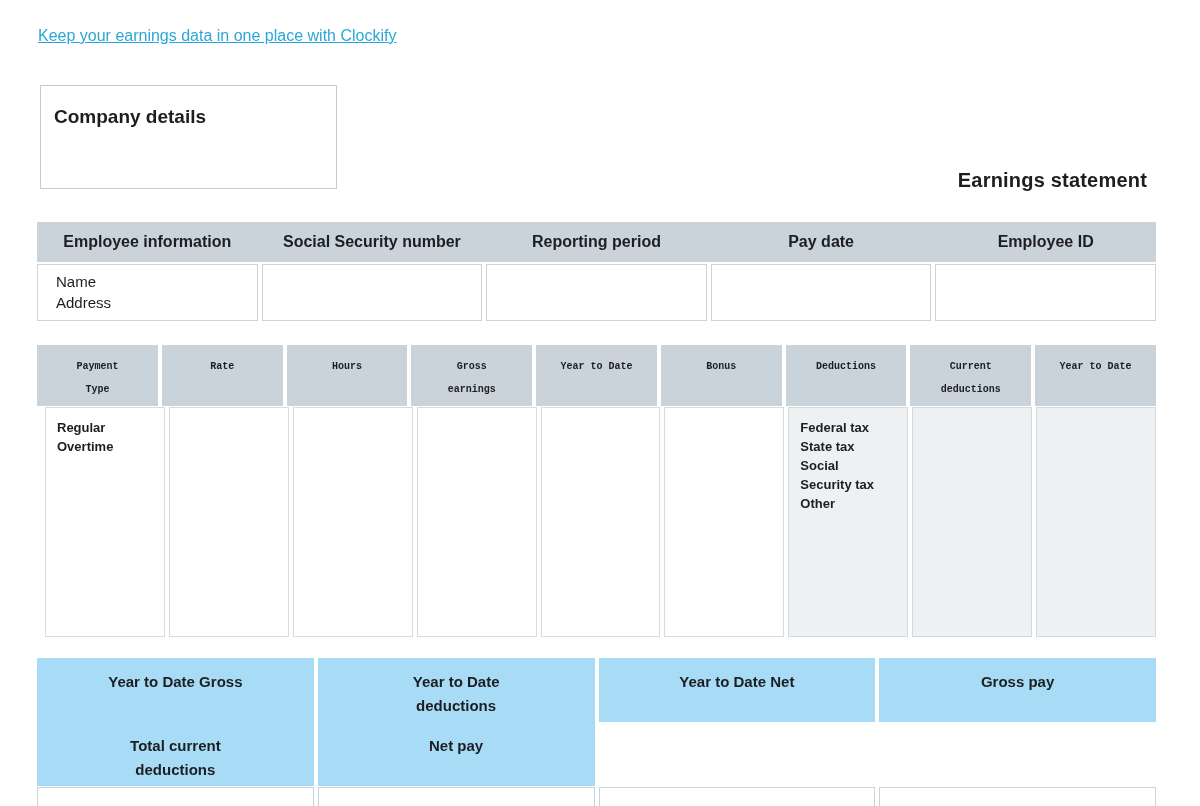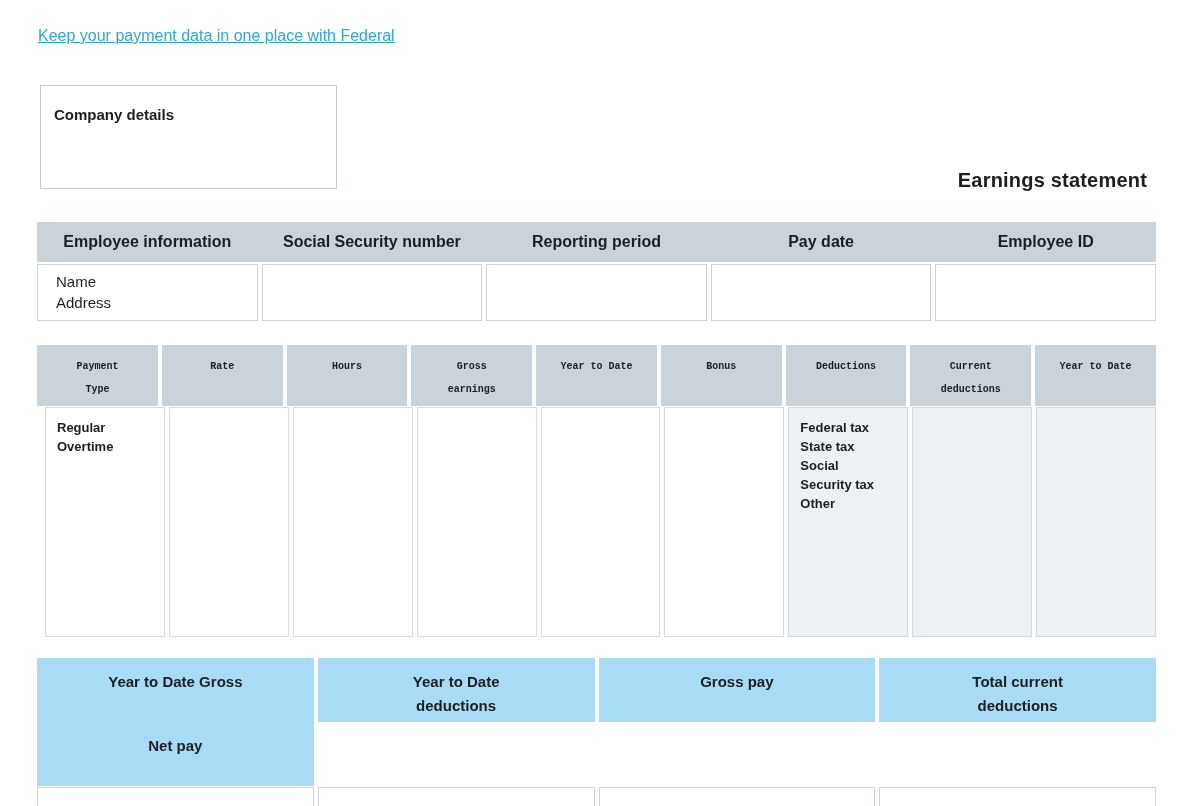--- a/index.html
+++ b/index.html
@@ -33,21 +33,21 @@
     left: 40px;
     top: 85px;
     width: 297px;
     height: 104px;
     border: 1px solid #c7cbcf;
     background: #ffffff;
   }
   .company-box .label {
     display: block;
     padding: 20px 0 0 13px;
-    font-size: 15px;
+    font-size: 19px;
     font-weight: 700;
   }
 
   
   .doc-title {
     position: absolute;
     top: 169px;
     right: 53px;
     font-size: 20px;
     font-weight: 700;
@@ -125,21 +125,21 @@
     padding-top: 12px;
   }
   .t3 .body-row { margin-top: 1px; }
   .t3 .val-cell { height: 57px; }
 </style>
 </head>
 <body>
 
 <div class="page">
 
-  <a class="top-link" href="#">Keep your payment data in one place with Federal</a>
+  <a class="top-link" href="#">Keep your earnings data in one place with Clockify</a>
 
   <div class="company-box">
     <span class="label">Company details</span>
   </div>
 
   <div class="doc-title">Earnings statement</div>
 
   <div class="tbl t1">
     <div class="grid cols-5 hdr-row">
       <div class="hdr-cell">Employee information</div>
@@ -188,20 +188,21 @@
       <div class="val-cell tinted"></div>
       <div class="val-cell tinted"></div>
     </div>
   </div>
 
   <div class="tbl t3">
     <div class="grid cols-6">
       <div class="hdr-cell">Year to Date Gross</div>
       <div class="hdr-cell">Year to Date
 deductions</div>
+      <div class="hdr-cell">Year to Date Net</div>
       <div class="hdr-cell">Gross pay</div>
       <div class="hdr-cell">Total current
 deductions</div>
       <div class="hdr-cell">Net pay</div>
     </div>
     <div class="grid cols-6 body-row">
       <div class="val-cell"></div>
       <div class="val-cell"></div>
       <div class="val-cell"></div>
       <div class="val-cell"></div>

